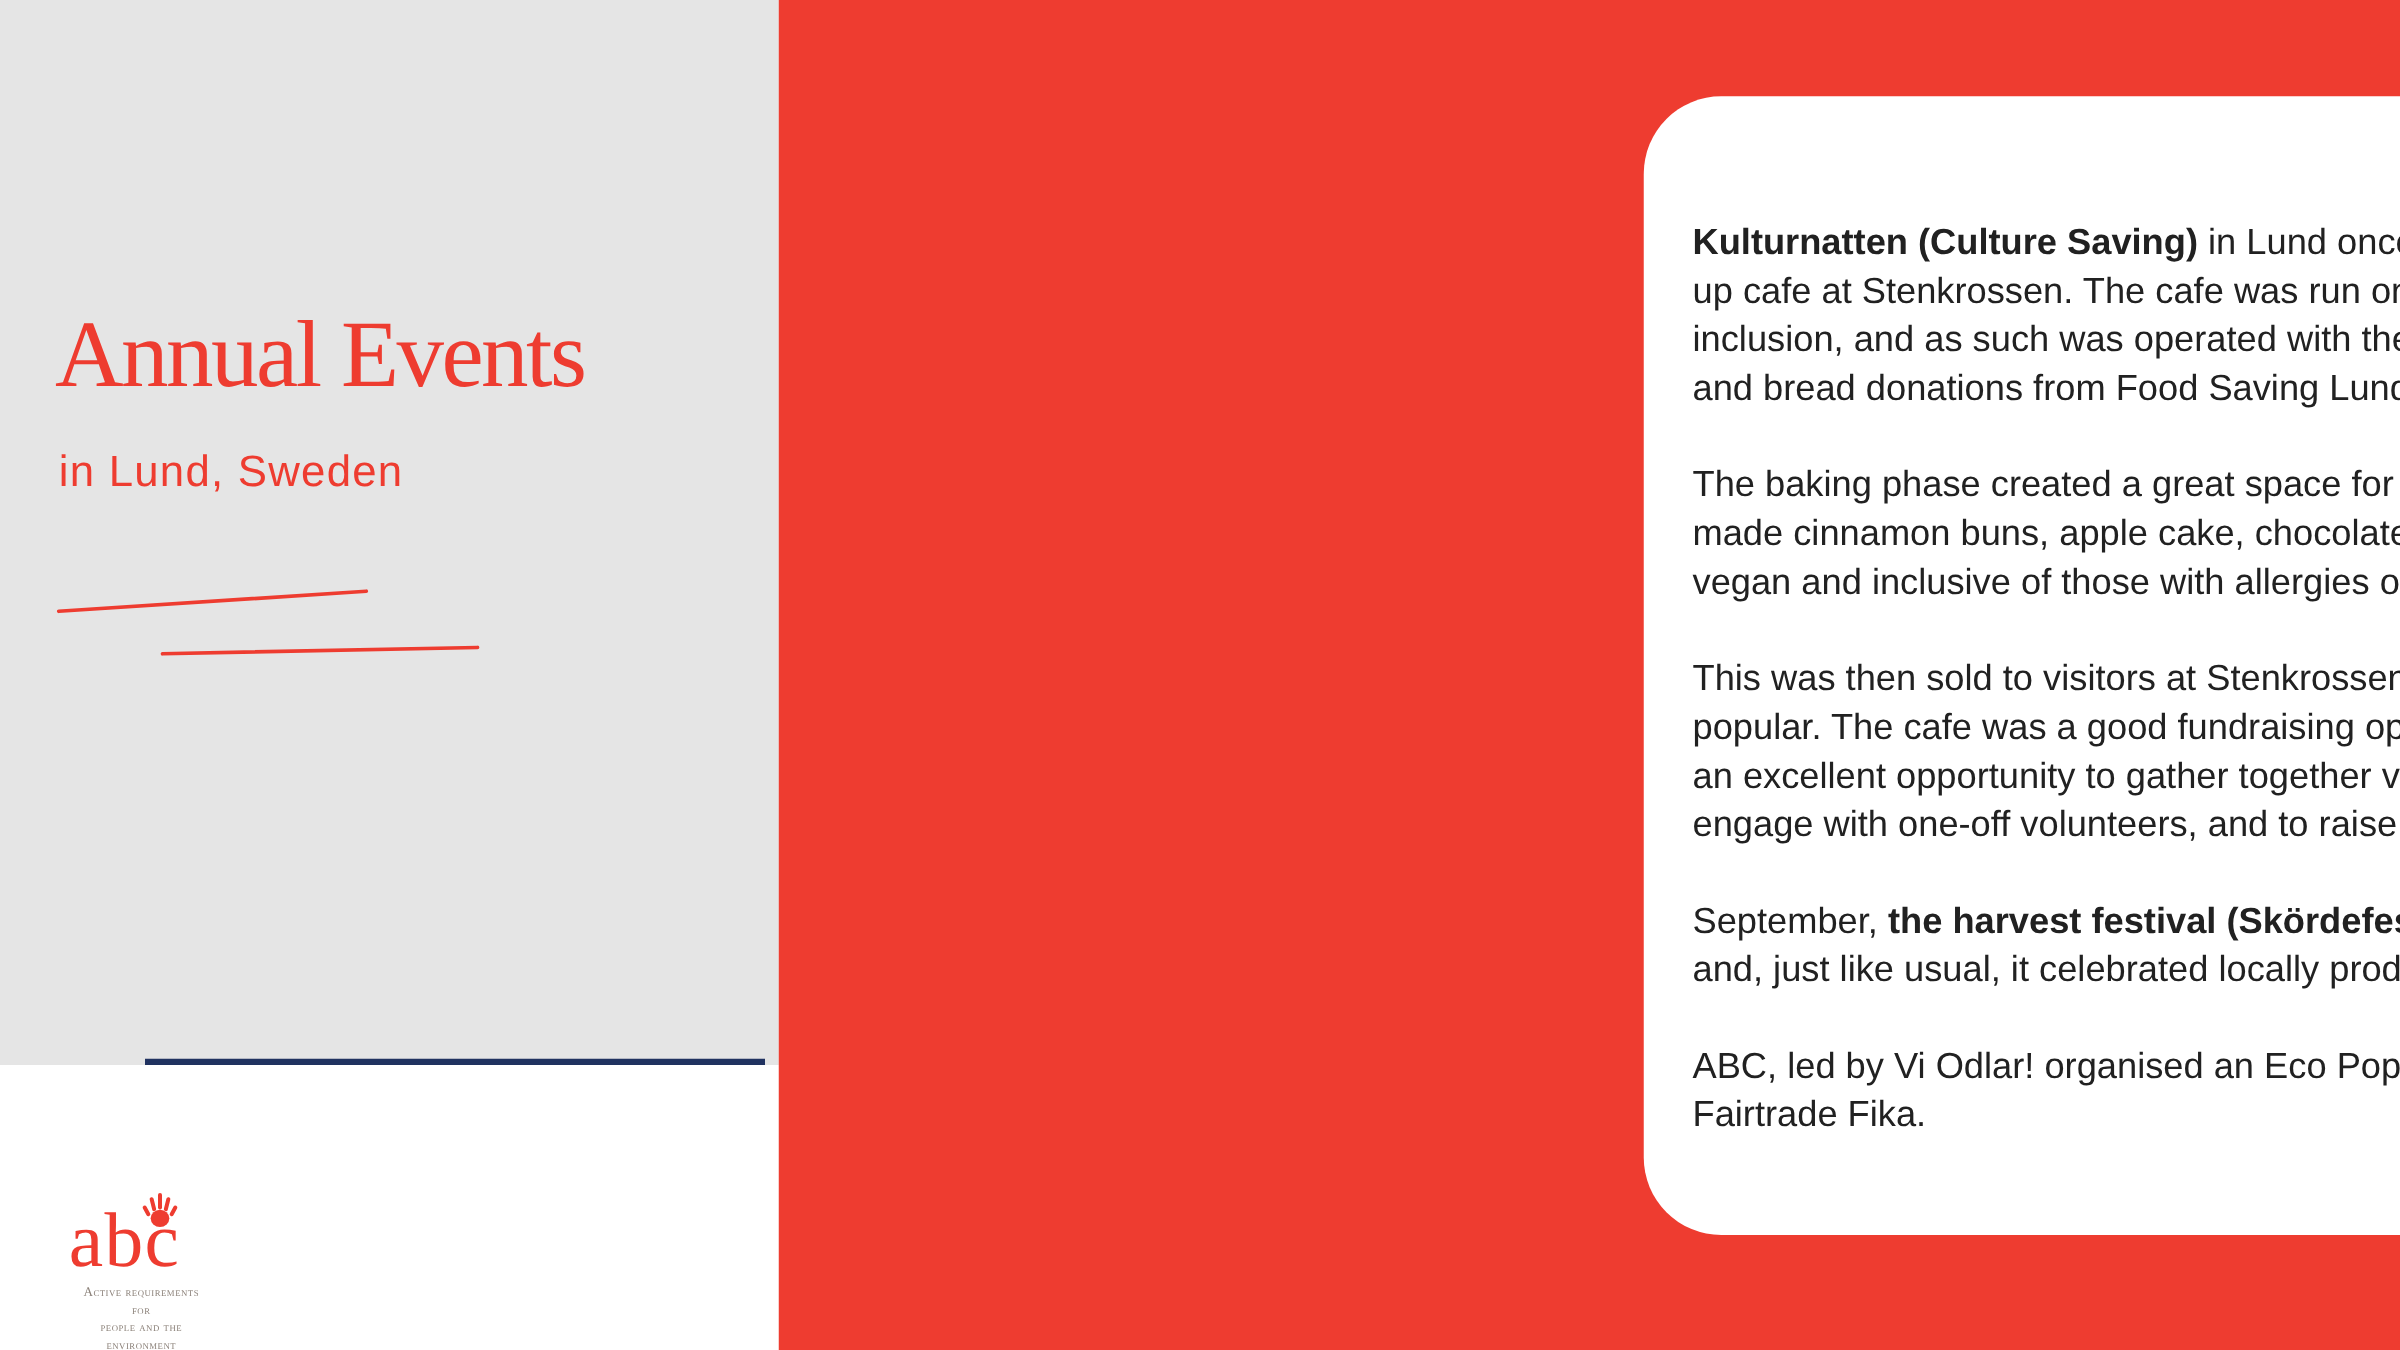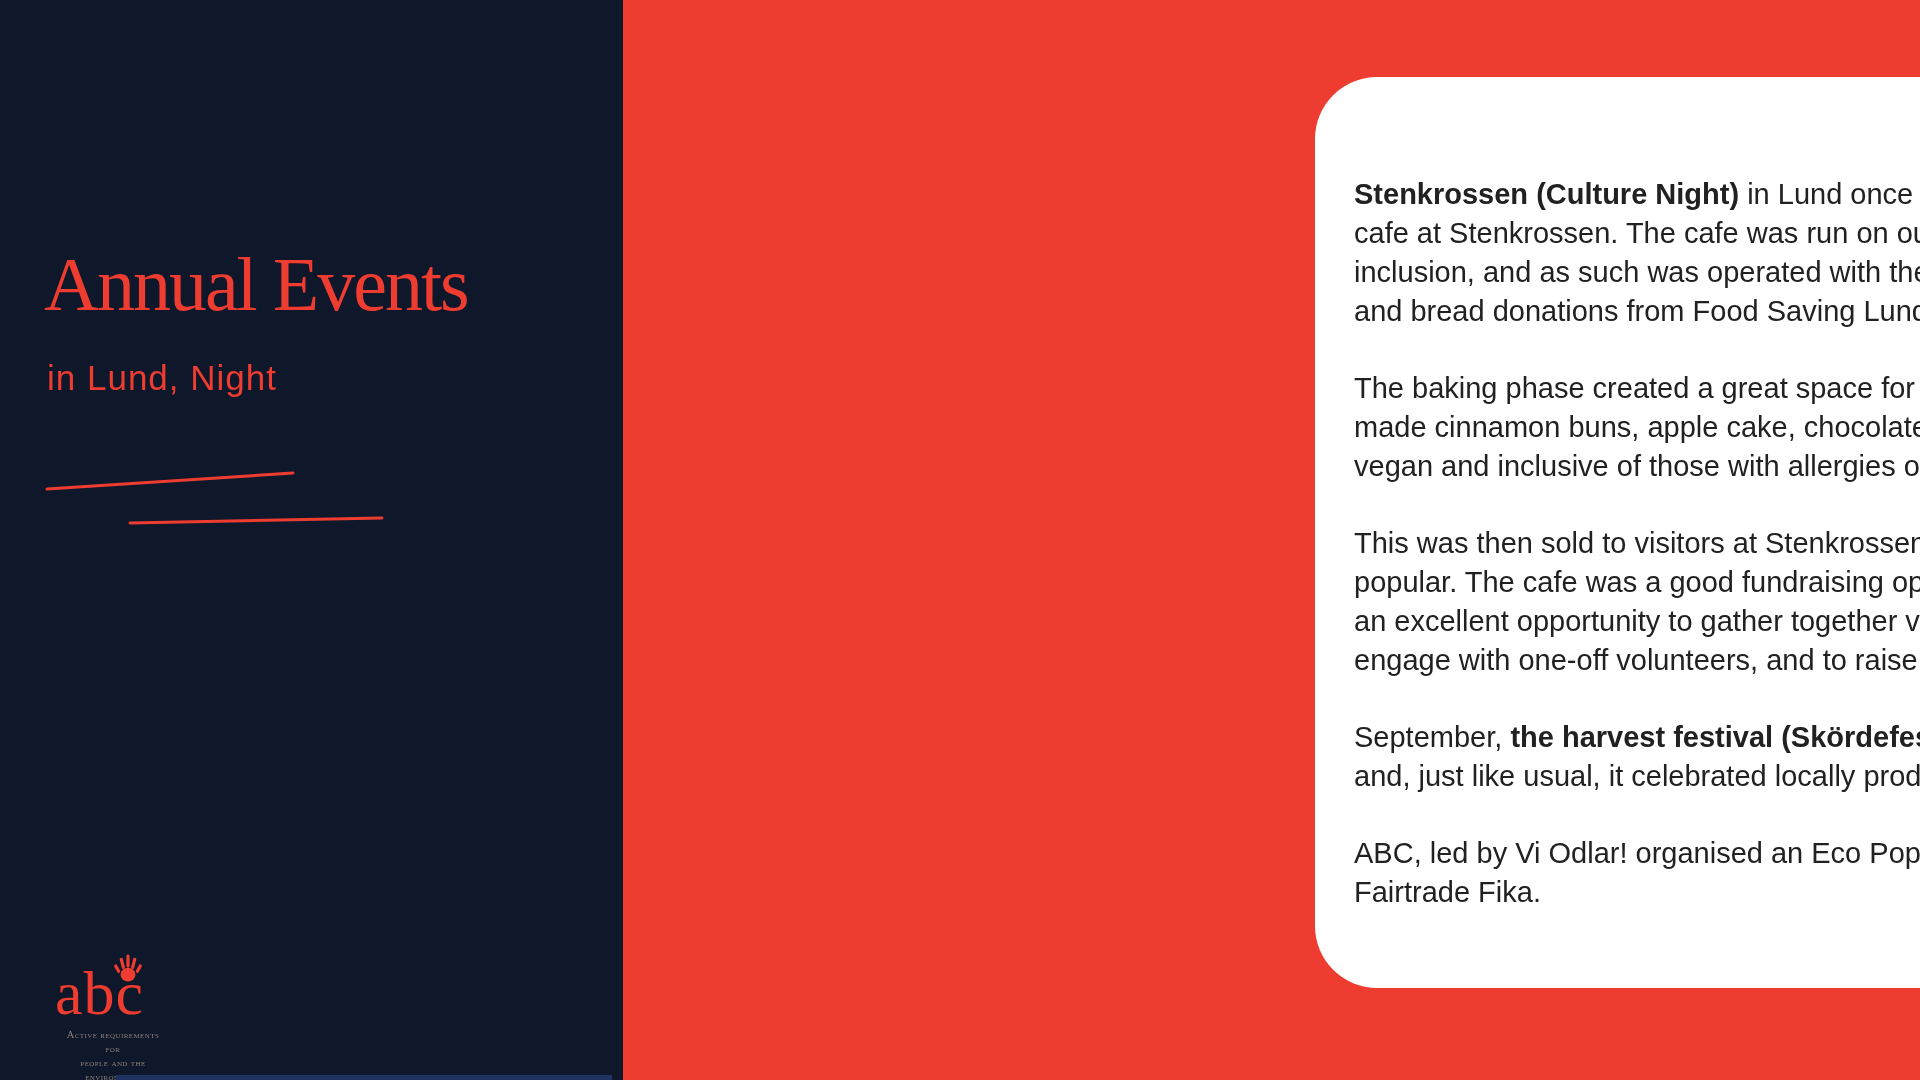--- a/index.html
+++ b/index.html
@@ -6,21 +6,21 @@
     --red:#EE3C30;
     --text:#212121;
     --tagline:#8B8179;
     --navy:#203260;
   }
   *{margin:0;padding:0;box-sizing:border-box;}
   html,body{width:1920px;height:1080px;overflow:hidden;background:#fff;}
   body{font-family:"Liberation Sans",sans-serif;position:relative;}
 
   .left-panel{
-    position:absolute;left:0;top:0;width:623px;height:1080px;background:#0f172a;
+    position:absolute;left:0;top:0;width:623px;height:852px;background:#e5e5e5;
   }
   .red-panel{
     position:absolute;left:623px;top:0;width:1297px;height:1080px;background:var(--red);
   }
   .content-card{
     position:absolute;left:692px;top:77px;width:1160px;height:911px;
     background:#ffffff;border-radius:62px;
   }
   .card-text{
     position:absolute;left:39px;top:98px;width:1048px;
@@ -60,21 +60,21 @@
   .bottom-strip{
     position:absolute;left:116px;bottom:0;width:496px;height:5px;
     background:var(--navy);
   }
 </style>
 </head>
 <body>
 
 <div class="left-panel">
   <h1 class="page-title">Annual Events</h1>
-  <div class="page-subtitle">in Lund, Night</div>
+  <div class="page-subtitle">in Lund, Sweden</div>
 
   <svg class="strokes" width="450" height="560" viewBox="0 0 450 560">
     <line x1="47" y1="489" x2="293" y2="473" stroke="#EE3C30" stroke-width="3" stroke-linecap="round"></line>
     <line x1="130" y1="523" x2="382" y2="518" stroke="#EE3C30" stroke-width="3" stroke-linecap="round"></line>
   </svg>
 
   <div class="org-logo">
     <div class="logo-wordmark">abc</div>
     <span class="hand-icon">
       <svg width="32" height="32" viewBox="0 0 24 24">
@@ -93,20 +93,20 @@
       <div>people and the environment</div>
     </div>
   </div>
 
   <div class="bottom-strip"></div>
 </div>
 
 <div class="red-panel">
   <div class="content-card">
     <div class="card-text">
-        <p><span class="bold">Stenkrossen (Culture Night)</span><span> in Lund once again saw us holding an eco pop-up cafe at Stenkrossen. The cafe was run on our principles of sustainability and inclusion, and as such was operated with the help of our wonderful volunteers and bread donations from Food Saving Lund.</span></p>
+        <p><span class="bold">Kulturnatten (Culture Saving)</span><span> in Lund once again saw us holding an eco pop-up cafe at Stenkrossen. The cafe was run on our principles of sustainability and inclusion, and as such was operated with the help of our wonderful volunteers and bread donations from Food Saving Lund.</span></p>
         <p><span>The baking phase created a great space for participation and socialisation. We made cinnamon buns, apple cake, chocolate balls, all using recipes that were vegan and inclusive of those with allergies or dietary requirements.</span></p>
         <p><span>This was then sold to visitors at Stenkrossen during Kulturnatten, which was very popular. The cafe was a good fundraising opportunity for us, and continues to be an excellent opportunity to gather together volunteers from across our projects, to engage with one-off volunteers, and to raise awareness about ABC's activities.</span></p>
         <p><span>September, </span><span class="bold">the harvest festival (Skördefesten)</span><span> ran again on 28th September and, just like usual, it celebrated locally produced, organic and handmade goods.</span></p>
         <p><span>ABC, led by Vi Odlar! organised an Eco Pop-Up Café where we sold organic and Fairtrade Fika.</span></p>
       </div>
   </div>
 </div>
 
 </body></html>

